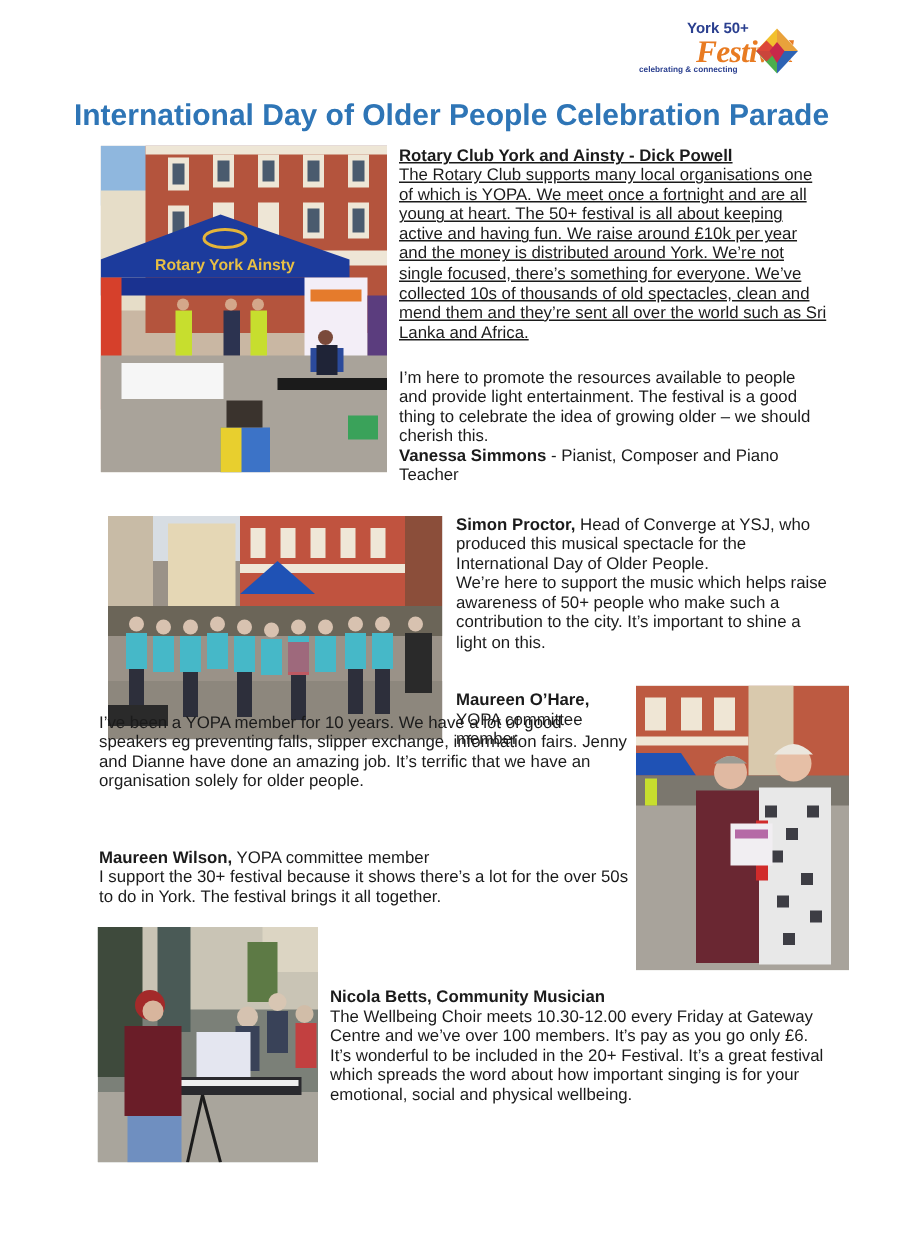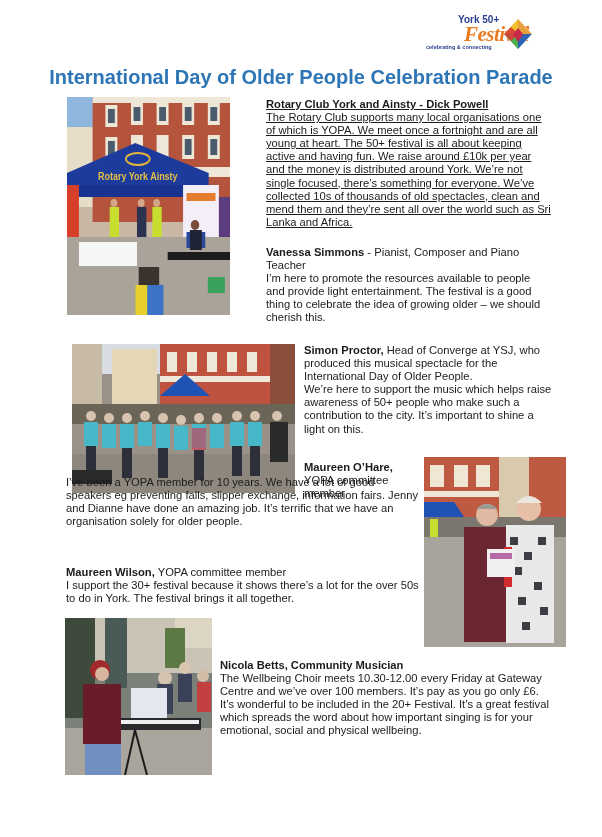--- a/index.html
+++ b/index.html
@@ -35,21 +35,21 @@
     <polygon points="16,3 30,18 16,18" fill="#e9a23b"></polygon>
     <polygon points="2,18 16,18 16,33" fill="#4cae4c"></polygon>
     <polygon points="30,18 16,18 16,33" fill="#2d63b4"></polygon>
     <polygon points="9,11 16,18 9,25 2,18" fill="#d93a3a" opacity="0.9"></polygon>
     <polygon points="16,12 21,18 16,26 11,18" fill="#c8284a"></polygon>
   </svg>
 </div>
 
 <div class="abs title">International Day of Older People Celebration Parade</div>
 
-<div class="photo" style="left:67px;top:97px;width:163px;height:218px;">
+<div class="photo" style="left:67px;top:97px;width:191px;height:218px;">
   <svg viewBox="0 0 191 218" preserveAspectRatio="none">
     <rect width="191" height="218" fill="#c9b7a3"></rect>
     <rect width="191" height="40" fill="#8fb7de"></rect>
     <rect x="0" y="30" width="45" height="80" fill="#e6ddc8"></rect>
     <rect x="30" y="0" width="161" height="125" fill="#b4543d"></rect>
     <g fill="#eee6d6">
       <rect x="30" y="0" width="161" height="6"></rect>
       <rect x="45" y="8" width="14" height="22"></rect>
         <rect x="75" y="6" width="14" height="22"></rect>
         <rect x="105" y="6" width="14" height="22"></rect>
@@ -98,22 +98,22 @@
     <rect x="165" y="180" width="20" height="16" fill="#3aa25a"></rect>
   </svg>
 </div>
 
 <div class="abs txt" style="left:266px;top:98px;width:286px;text-decoration:underline;">
   <p><b>Rotary Club York and Ainsty - Dick Powell</b></p>
   <p>The Rotary Club supports many local organisations one of which is YOPA. We meet once a fortnight and are all young at heart. The 50+ festival is all about keeping active and having fun. We raise around £10k per year and the money is distributed around York. We’re not single focused, there’s something for everyone. We’ve collected 10s of thousands of old spectacles, clean and mend them and they’re sent all over the world such as Sri Lanka and Africa.</p>
 </div>
 
 <div class="abs txt" style="left:266px;top:246px;width:286px;">
+  <p>I’m here to promote the resources available to people and provide light entertainment. The festival is a good thing to celebrate the idea of growing older – we should cherish this.</p>
   <p><b>Vanessa Simmons</b><span> - Pianist, Composer and Piano Teacher</span></p>
-  <p>I’m here to promote the resources available to people and provide light entertainment. The festival is a good thing to celebrate the idea of growing older – we should cherish this.</p>
 </div>
 
 <div class="photo" style="left:72px;top:344px;width:223px;height:149px;">
   <svg viewBox="0 0 223 149" preserveAspectRatio="none">
     <rect width="223" height="149" fill="#9a9288"></rect>
     <rect width="223" height="30" fill="#d7dde3"></rect>
     <rect x="0" y="0" width="30" height="80" fill="#c8bba6"></rect>
     <rect x="40" y="5" width="45" height="55" fill="#e5d7b5"></rect>
     <rect x="88" y="0" width="110" height="62" fill="#c0533f"></rect>
     <g fill="#efe7d7">

